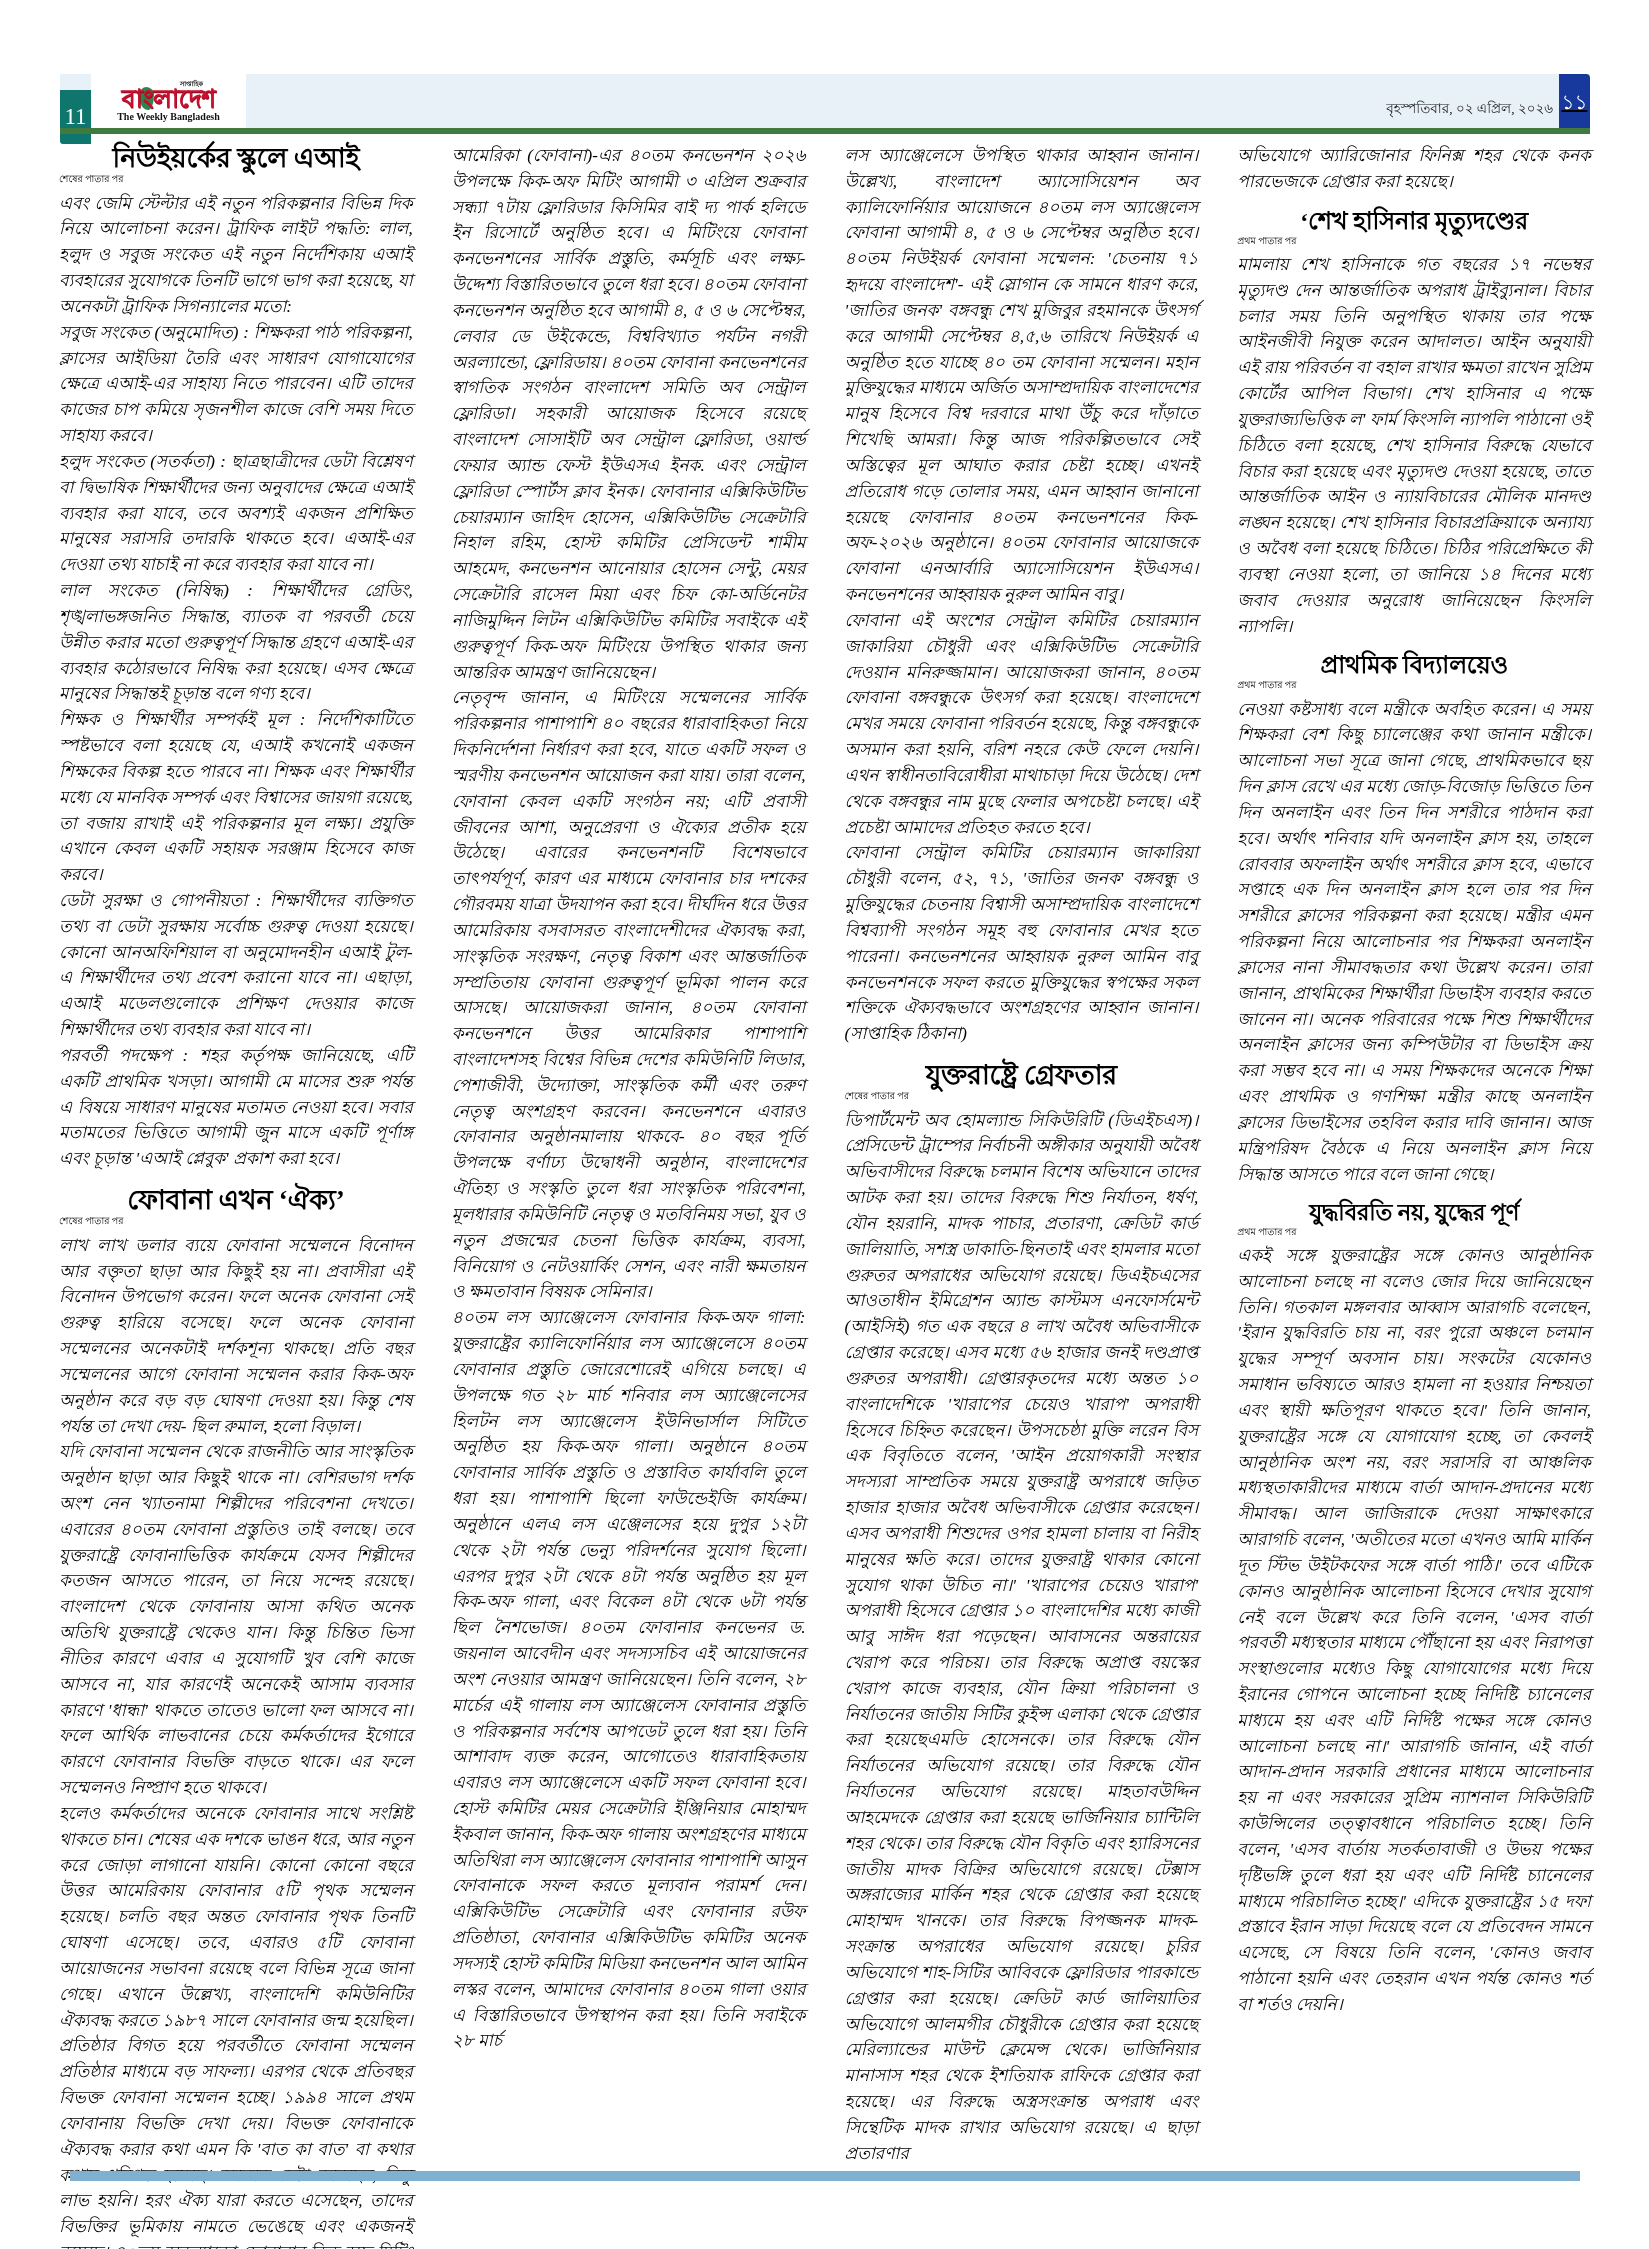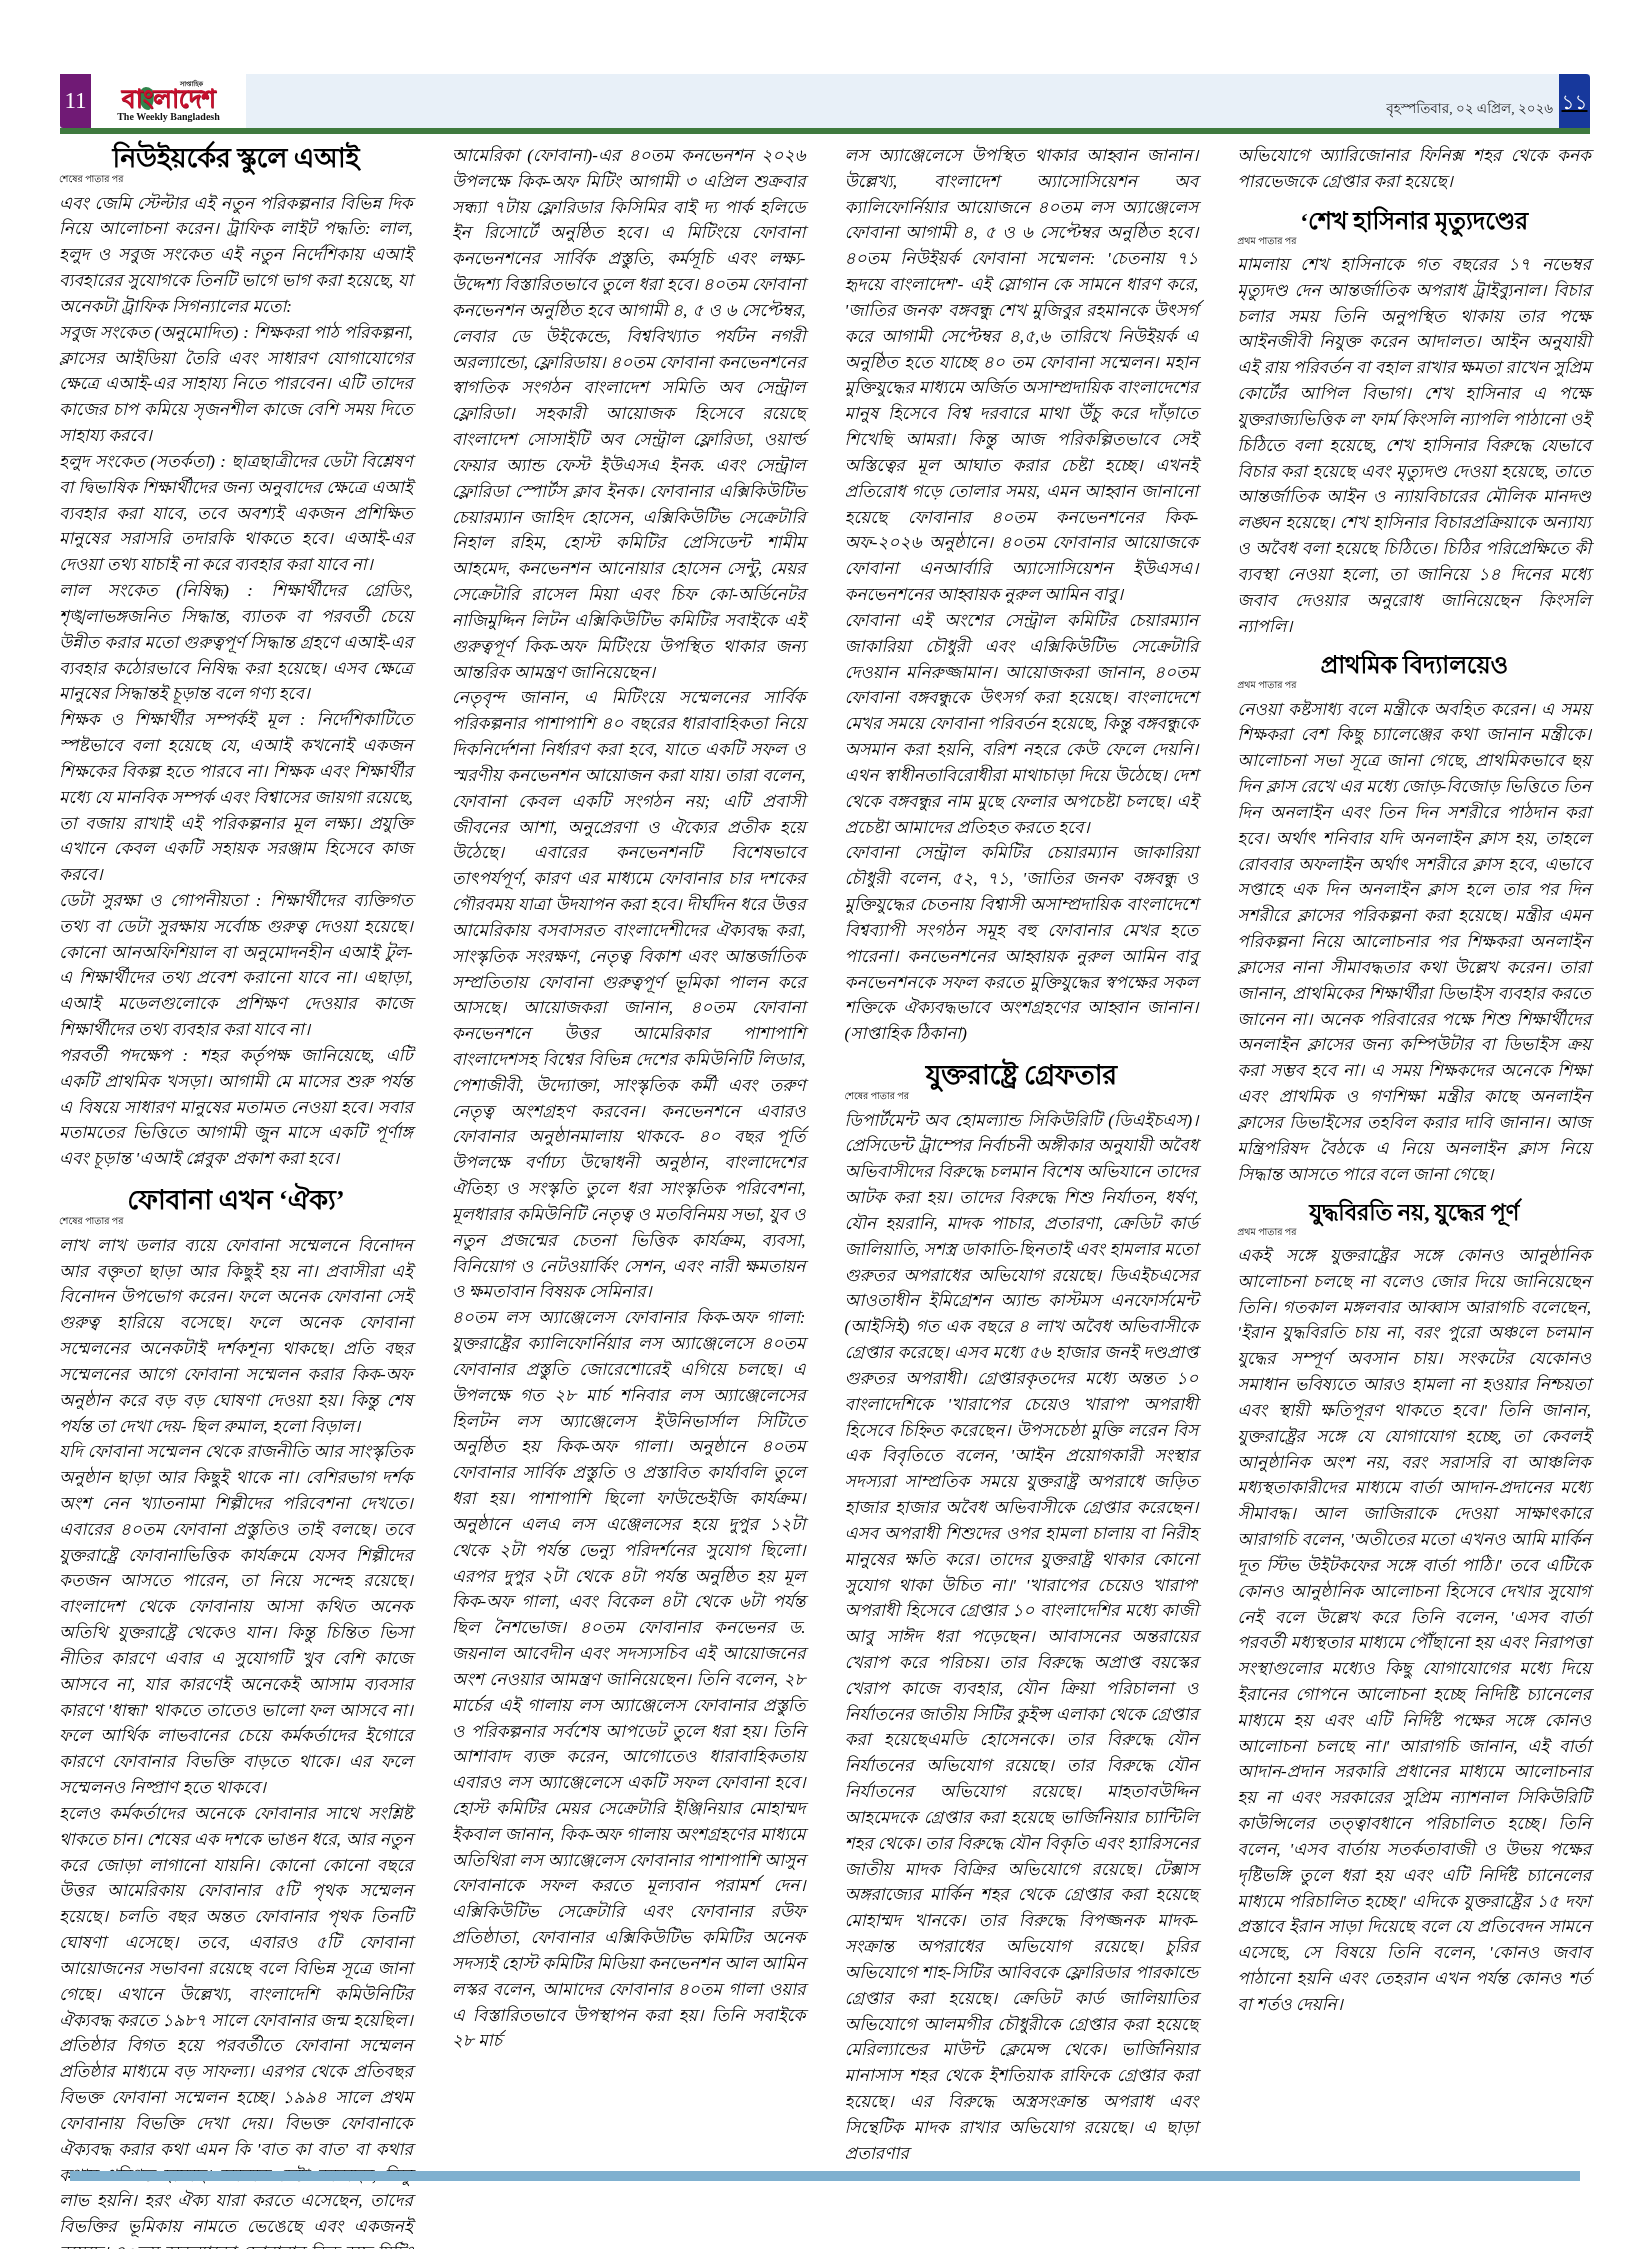--- a/index.html
+++ b/index.html
@@ -11,22 +11,22 @@
     -webkit-font-smoothing:none;
   }
   .page{position:relative;width:1650px;height:2250px;background:#fff;overflow:hidden;}
 
   
   .masthead{
     position:absolute;left:60px;top:74px;width:1530px;height:54px;
     background:#e8f0f8;
   }
   .mast-tab-left{
-    position:absolute;left:0;top:0;width:31px;height:54px;
-    background:#701a75;border-radius:0 0 0 3px;
+    position:absolute;left:0;top:16px;width:31px;height:54px;
+    background:#0f766e;border-radius:0 0 0 3px;
     display:flex;align-items:center;justify-content:center;
   }
   .mast-tab-left span{
     color:#fff;font-size:23px;font-family:"Liberation Serif",serif;line-height:1;
     transform:translateY(-1px);
   }
   .mast-tab-right{
     position:absolute;right:0;top:0;width:31px;height:54px;
     background:#17389c;border-radius:0 4px 0 0;
     display:flex;align-items:center;justify-content:center;text-decoration:underline;

